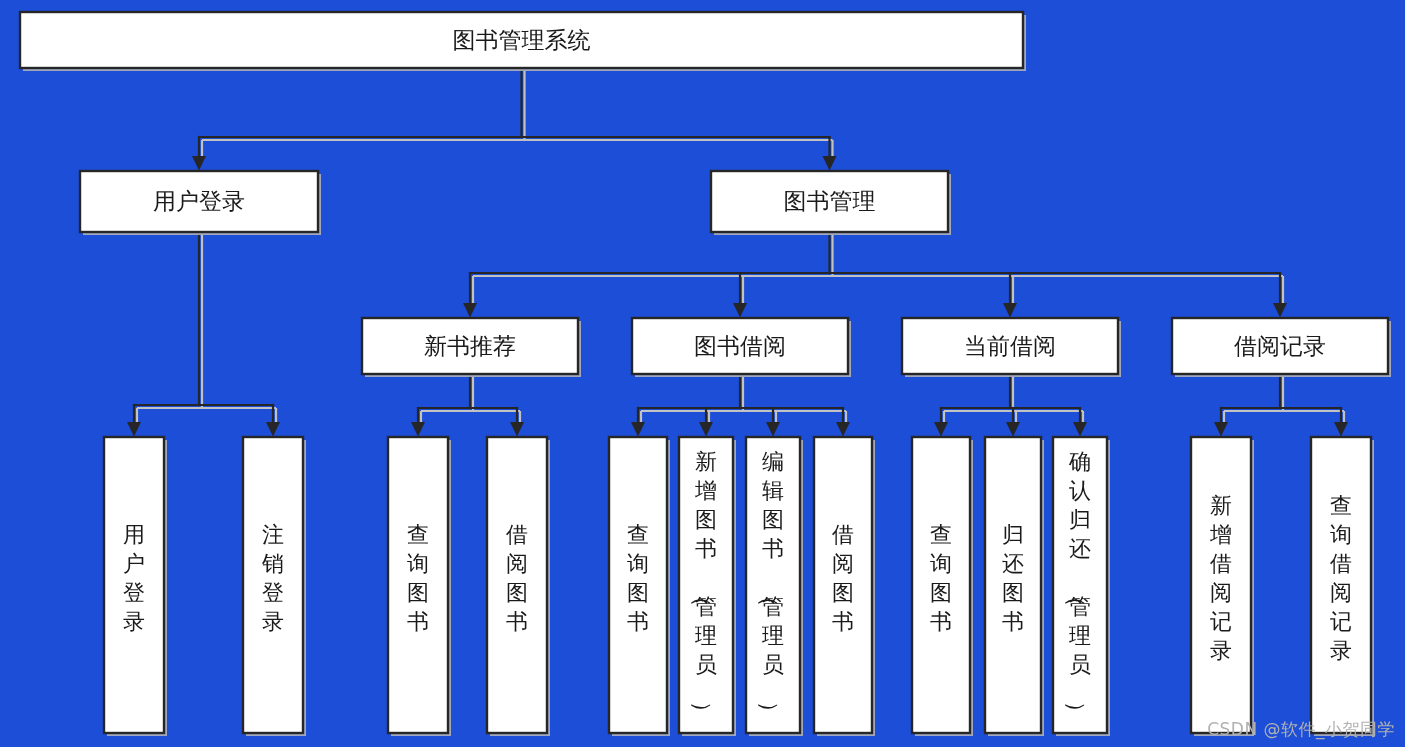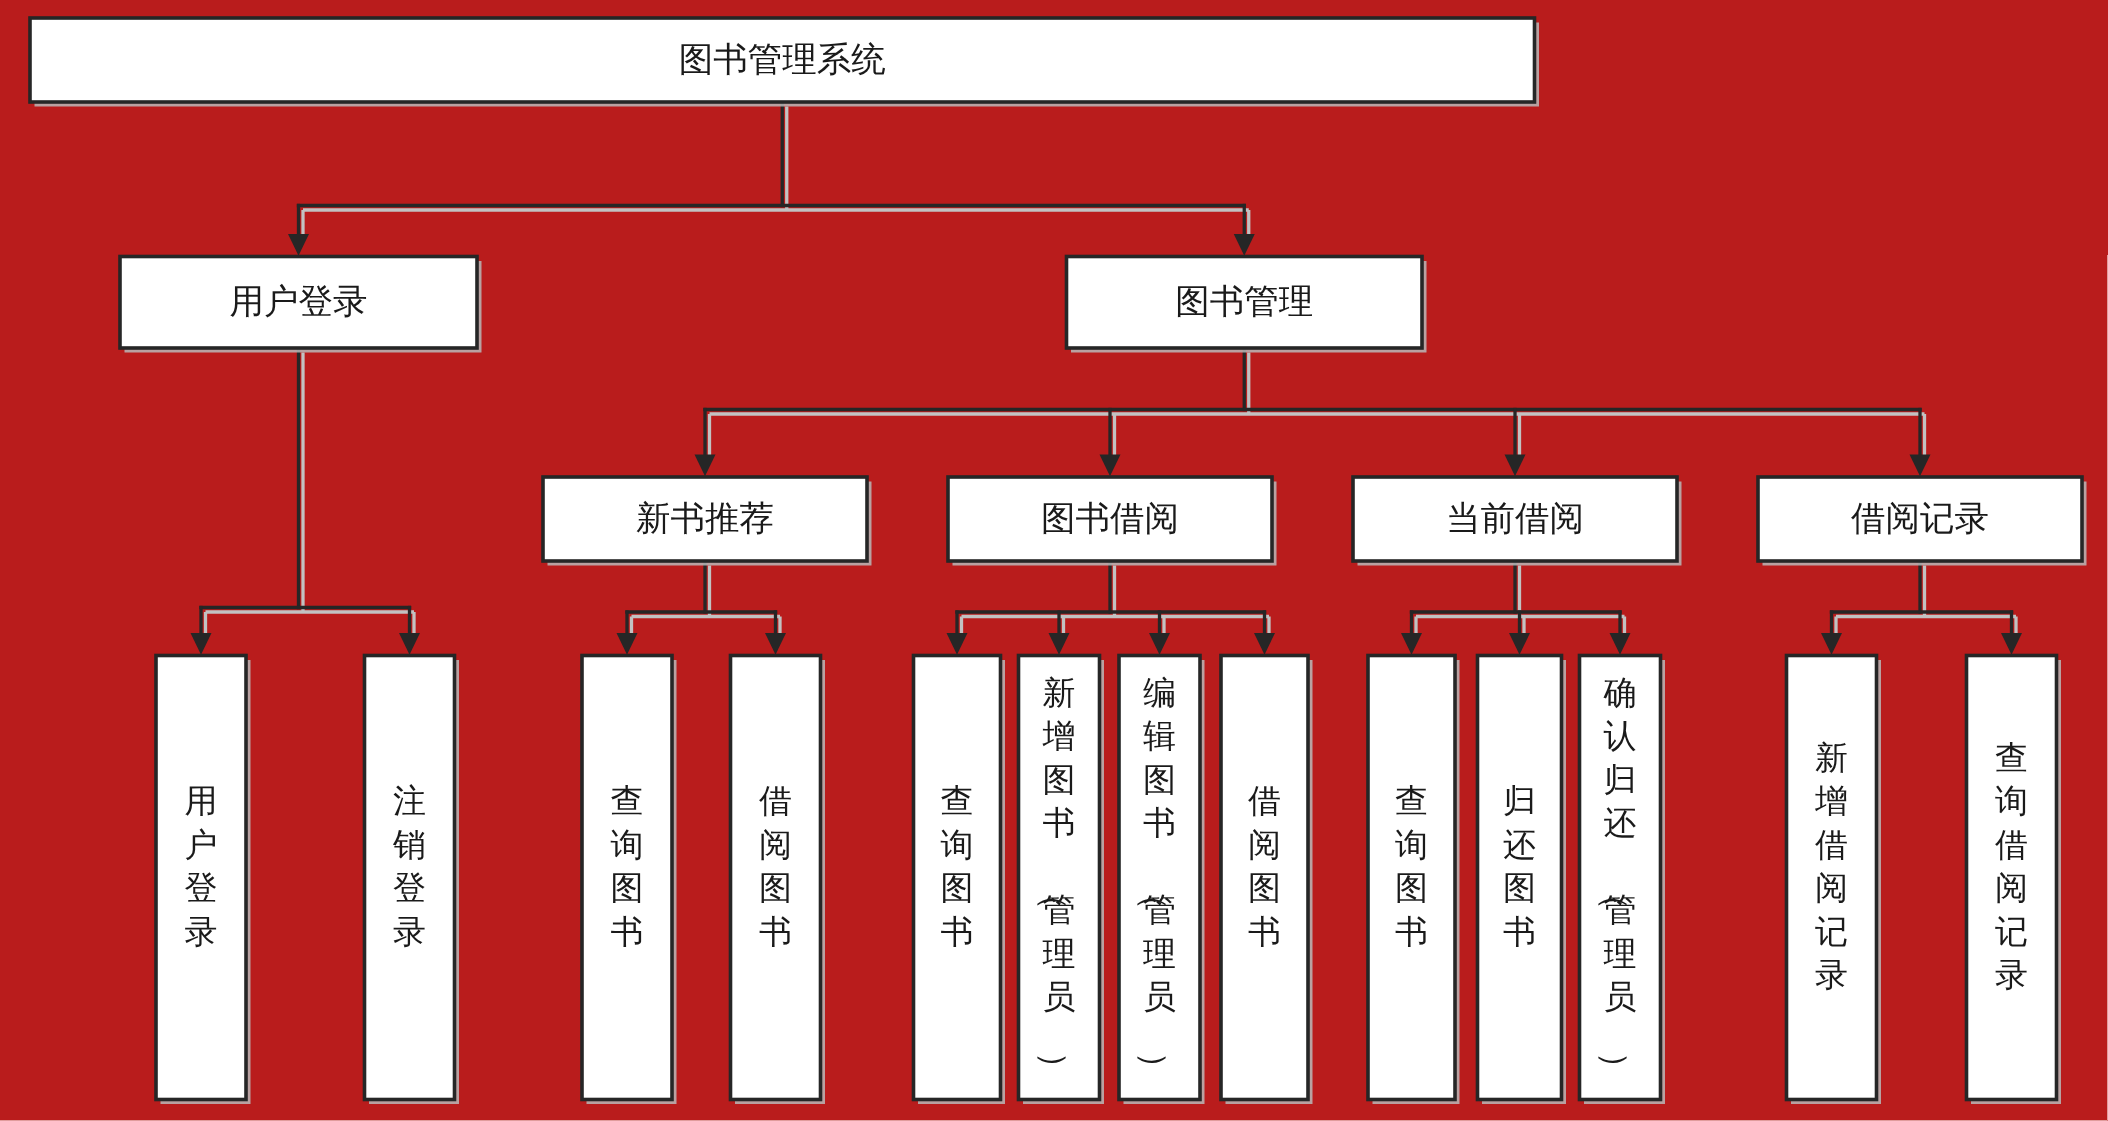--- a/index.html
+++ b/index.html
@@ -11,21 +11,21 @@
   body {
     width: 1405px;
     height: 747px;
     font-family: "DejaVu Sans", "Liberation Sans", sans-serif;
     overflow: hidden;
   }
   #diagram-root {
     position: relative;
     width: 1405px;
     height: 747px;
-    background: #b91c1c;
+    background: #1d4ed8;
   }
   svg#tree-svg {
     position: absolute;
     left: 0;
     top: 0;
     width: 1405px;
     height: 747px;
     display: block;
   }
   .node-box {
@@ -295,13 +295,14 @@
           <rect x="1191" y="437" width="60" height="296" class="node-box"></rect>
           <text x="1221" y="512.5" class="node-label-v"><tspan x="1221" dy="0">新</tspan><tspan x="1221" dy="29">增</tspan><tspan x="1221" dy="29">借</tspan><tspan x="1221" dy="29">阅</tspan><tspan x="1221" dy="29">记</tspan><tspan x="1221" dy="29">录</tspan></text>
         </g>
         <g>
           <rect x="1314" y="440" width="60" height="296" class="node-shadow"></rect>
           <rect x="1311" y="437" width="60" height="296" class="node-box"></rect>
           <text x="1341" y="512.5" class="node-label-v"><tspan x="1341" dy="0">查</tspan><tspan x="1341" dy="29">询</tspan><tspan x="1341" dy="29">借</tspan><tspan x="1341" dy="29">阅</tspan><tspan x="1341" dy="29">记</tspan><tspan x="1341" dy="29">录</tspan></text>
         </g>
       </g>
   </svg>
+  <div class="watermark">CSDN @软件_小贺同学</div>
 </div>
 
 </body></html>

